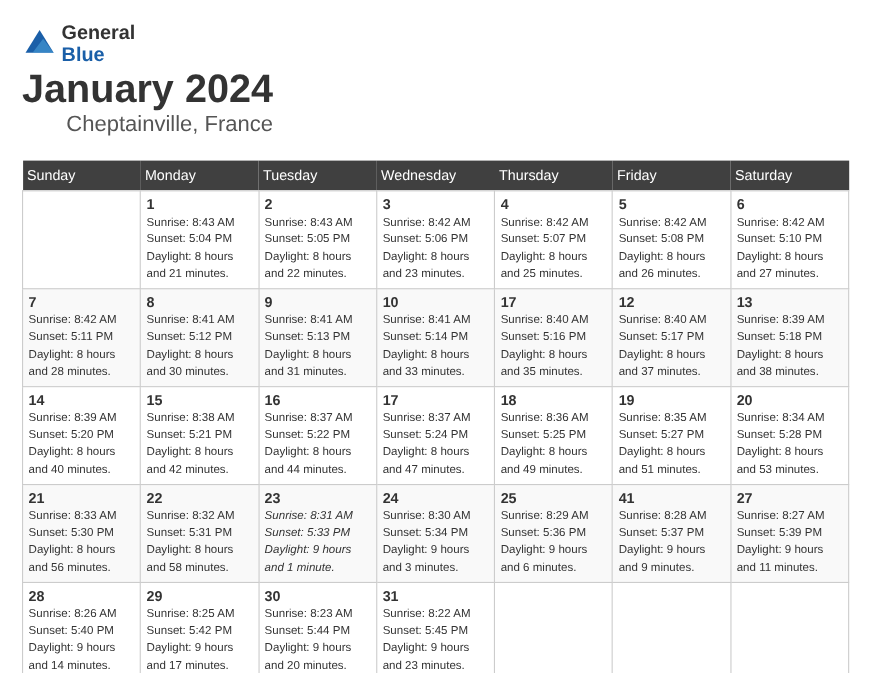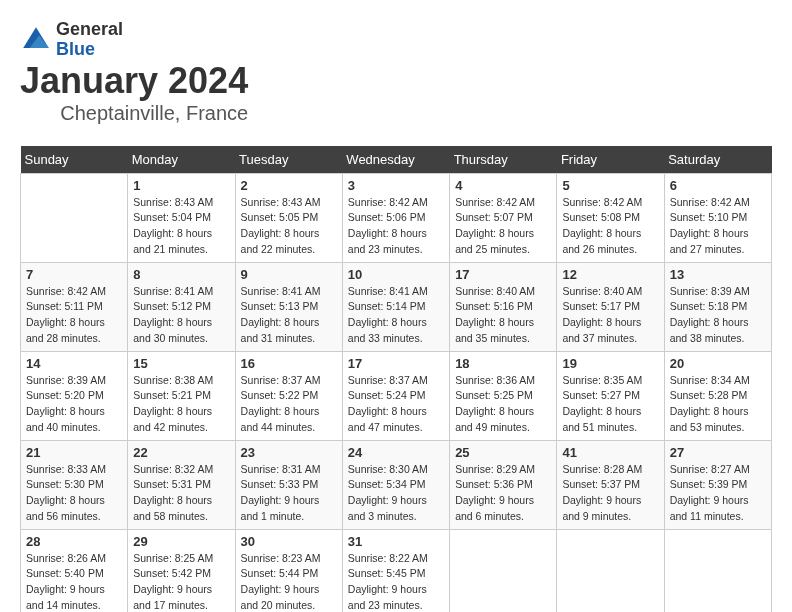--- a/index.html
+++ b/index.html
@@ -255,21 +255,21 @@
 Daylight: 8 hours and 56 minutes.</div>
         </td>
         <td>
           <span class="day-number">22</span>
           <div class="day-info" style="white-space: pre-line;">Sunrise: 8:32 AM
 Sunset: 5:31 PM
 Daylight: 8 hours and 58 minutes.</div>
         </td>
         <td>
           <span class="day-number">23</span>
-          <div class="day-info" style="white-space: pre-line;">Sunrise: 8:31 AM
+          <div class="day-info" style="white-space: pre-line; font-style: italic;">Sunrise: 8:31 AM
 Sunset: 5:33 PM
 Daylight: 9 hours and 1 minute.</div>
         </td>
         <td>
           <span class="day-number">24</span>
           <div class="day-info" style="white-space: pre-line;">Sunrise: 8:30 AM
 Sunset: 5:34 PM
 Daylight: 9 hours and 3 minutes.</div>
         </td>
         <td>

